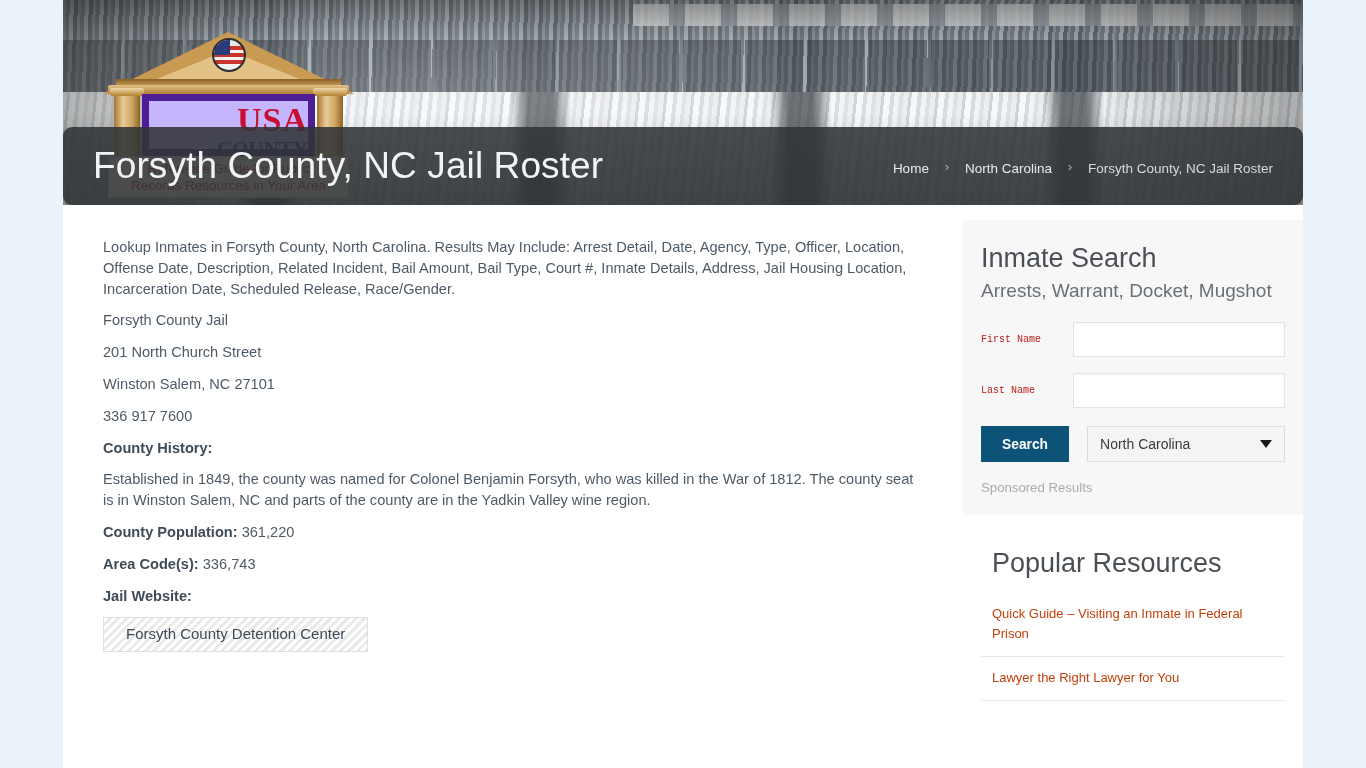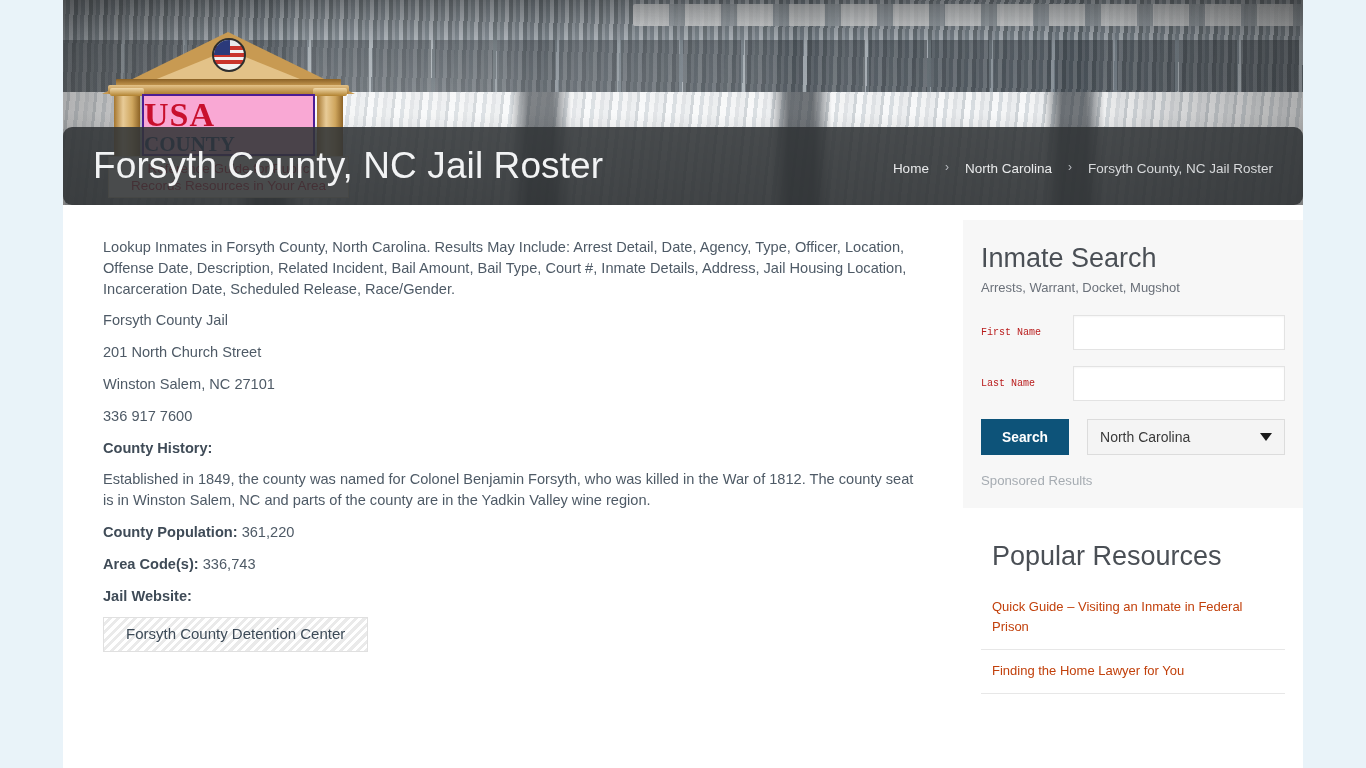--- a/index.html
+++ b/index.html
@@ -179,23 +179,23 @@
     position: absolute;
     left: -4px; top: -6px;
     width: 34px; height: 8px;
     background: linear-gradient(180deg,#f0d9ac,#b2822f);
     border-radius: 2px;
   }
   .logo-panel {
     position: absolute;
     left: 40px; top: 72px;
     width: 173px; height: 62px;
-    background: #f9a8d4;
-    border: 2px solid #4c1d95;
-    text-align: left;
+    background: #c4b5fd;
+    border: 7px solid #4c1d95;
+    text-align: right;
   }
   .logo-usa {
     font-family: "Liberation Serif", serif;
     font-weight: bold;
     font-size: 34px;
     color: #c8102e;
     line-height: 34px;
     margin-top: 2px;
     letter-spacing: 1px;
   }
@@ -326,21 +326,21 @@
   .widget.plain { background: transparent; padding-top: 10px; }
 
   #inmate-search-title {
     font-size: 27px;
     font-weight: 300;
     color: #4a4f55;
     line-height: 32px;
     margin-bottom: 6px;
   }
   #inmate-search-sub {
-    font-size: 13px;
+    font-size: 19px;
     color: #6a7079;
     margin-bottom: 20px;
   }
   .field-row {
     display: flex;
     align-items: center;
     margin-bottom: 16px;
   }
   .field-label {
     width: 92px;
@@ -534,19 +534,19 @@
 
         <div id="sponsored">Sponsored Results</div>
       </div>
 
       <div class="widget plain">
         <div id="popular-title">Popular Resources</div>
         <div class="res-item">
           <a class="res-link" href="#">Quick Guide – Visiting an Inmate in Federal Prison</a>
         </div>
         <div class="res-item">
-          <a class="res-link" href="#">Finding the Home Lawyer for You</a>
+          <a class="res-link" href="#">Lawyer the Right Lawyer for You</a>
         </div>
       </div>
 
     </div>
   </div>
 </div>
 
 </body></html>

